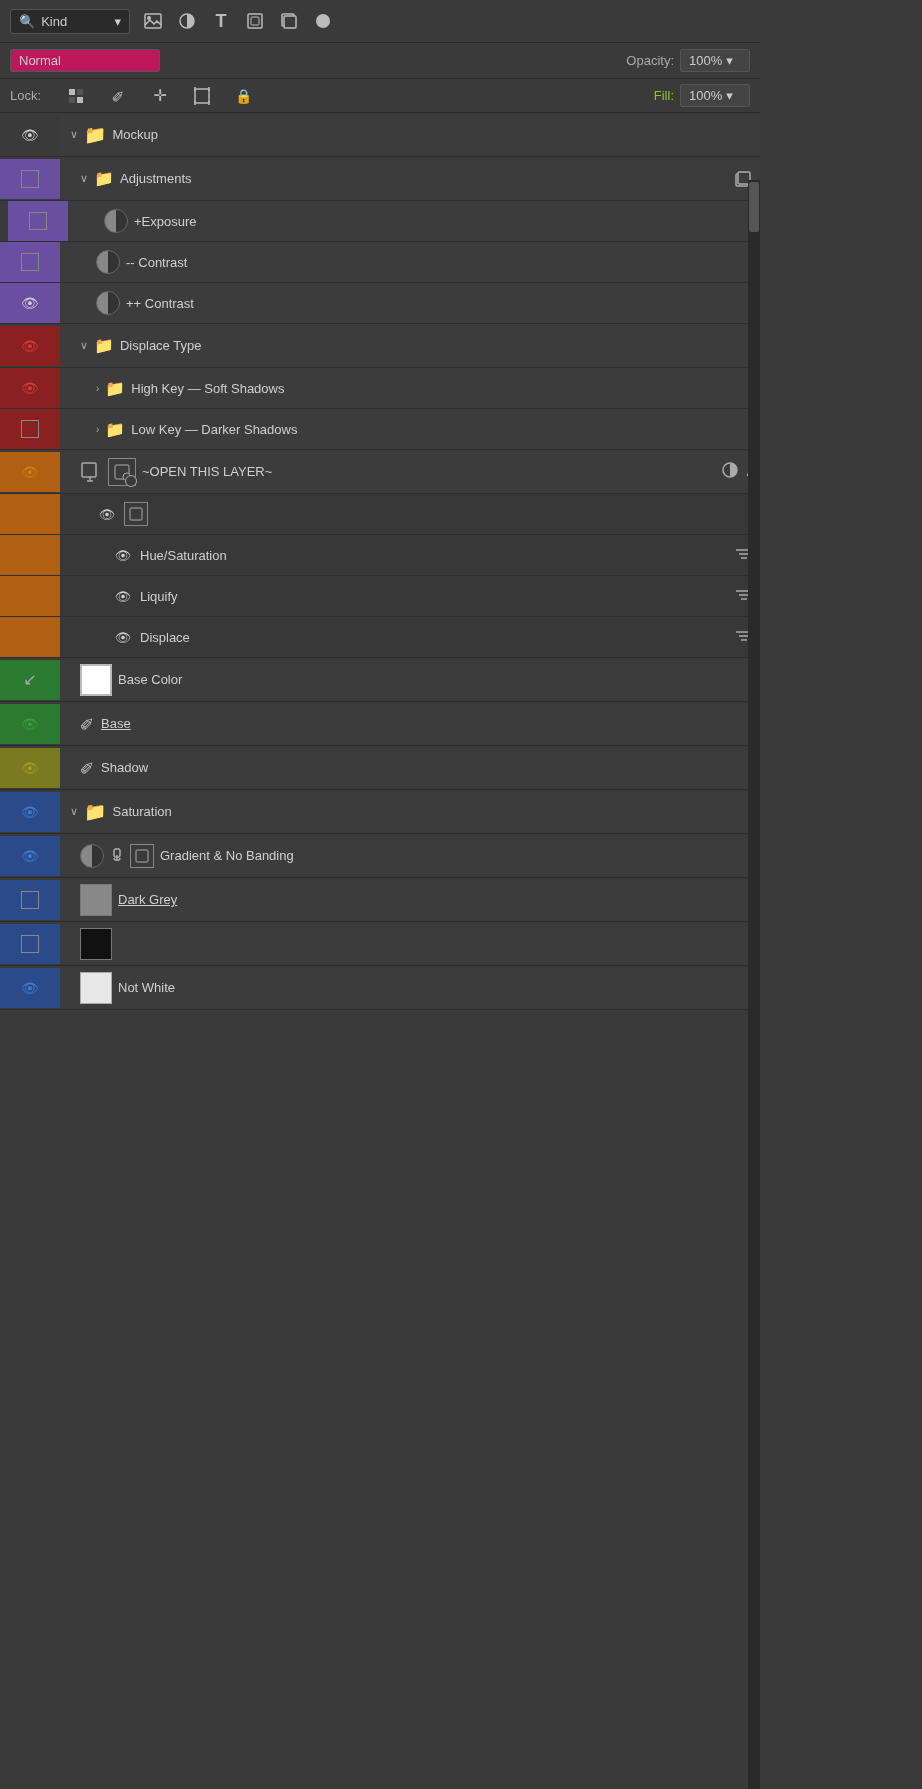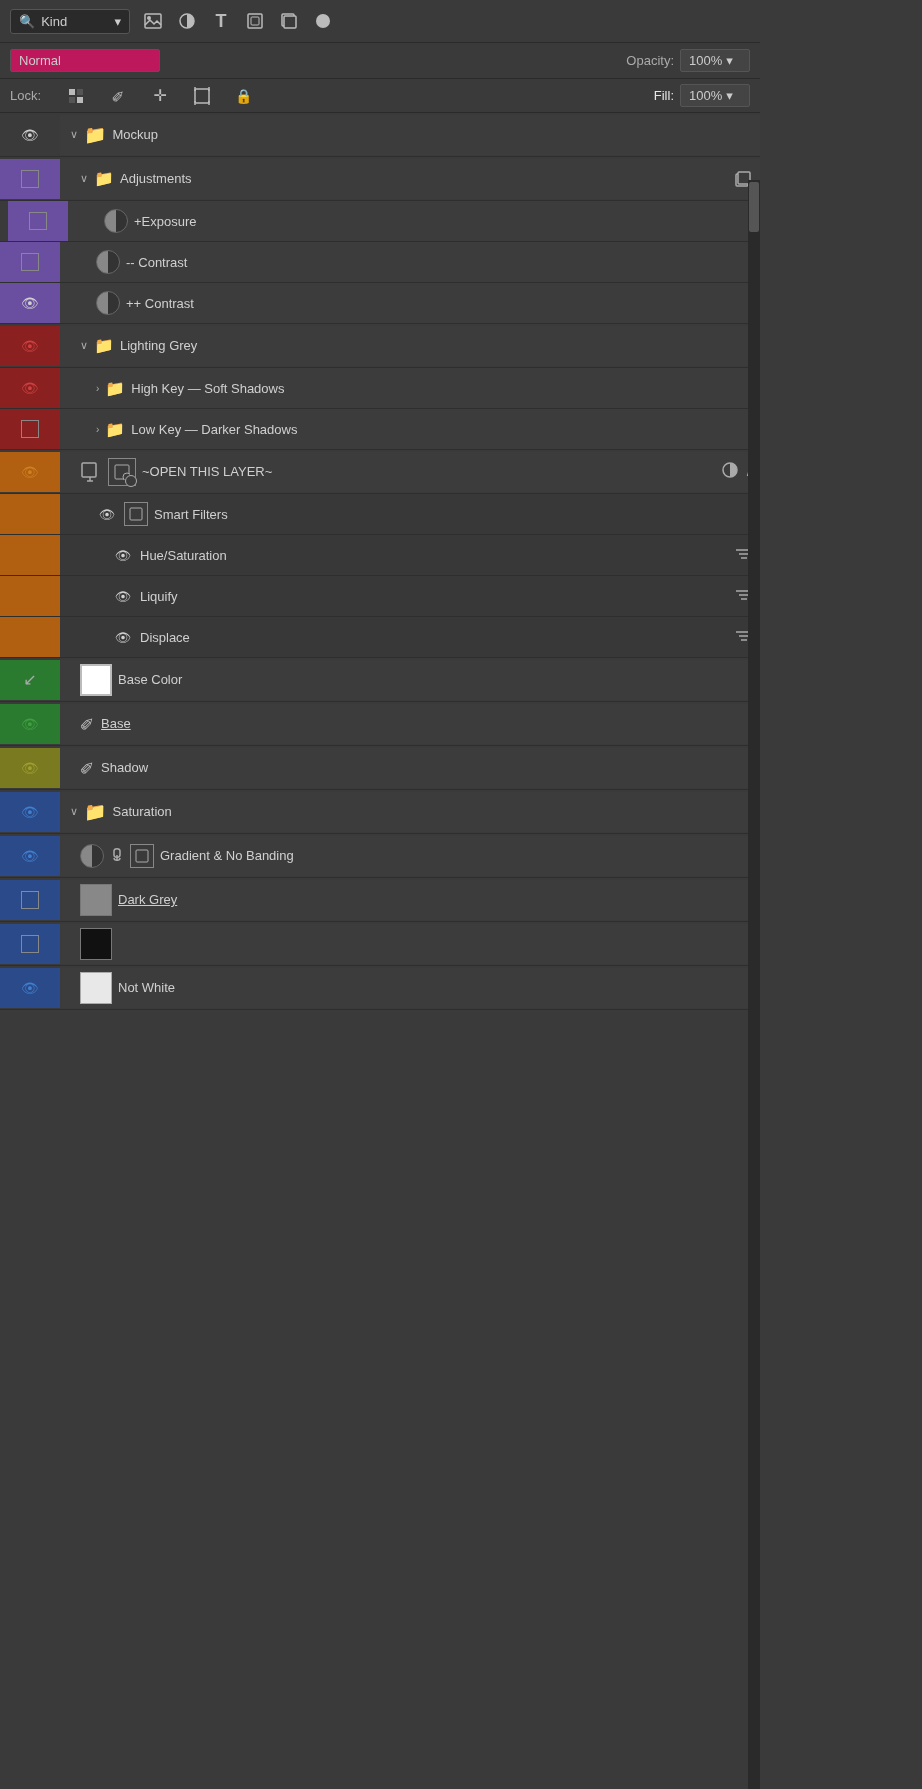--- a/index.html
+++ b/index.html
@@ -127,21 +127,21 @@
       font-size: 14px;
     }
 
     .fill-section {
       display: flex;
       align-items: center;
       gap: 6px;
       margin-left: auto;
     }
 
-    .fill-label { color: #e5e5e5; }
+    .fill-label { color: #84cc16; }
 
     .fill-dropdown {
       display: flex;
       align-items: center;
       background: #444;
       border: 1px solid #555;
       border-radius: 2px;
       padding: 3px 8px;
       gap: 4px;
       cursor: pointer;
@@ -441,21 +441,21 @@
       </div>
     </div>
 
     <div class="layer-row" style="min-height:44px;">
       <div class="color-tag bg-red" style="display:flex;align-items:center;justify-content:center;">
         <span class="eye-icon eye-red">👁</span>
       </div>
       <div class="layer-content indent-1">
         <span class="expand-arrow">∨</span>
         <span style="font-size:16px; color:#bbb;">📁</span>
-        <span class="layer-name">Lighting Grey</span>
+        <span class="layer-name">Displace Type</span>
       </div>
     </div>
 
     <div class="layer-row" style="min-height:40px;">
       <div class="color-tag bg-red" style="display:flex;align-items:center;justify-content:center;">
         <span class="eye-icon eye-red">👁</span>
       </div>
       <div class="layer-content indent-2">
         <span class="expand-arrow" style="font-size:10px;">›</span>
         <span style="font-size:16px; color:#bbb;">📁</span>
@@ -505,21 +505,20 @@
     <div class="layer-row" style="min-height:38px; background:#383838;">
       <div class="color-tag bg-orange" style="display:flex;align-items:center;justify-content:center;">
       </div>
       <div class="layer-content indent-2 smart-filter-row" style="background:#383838;">
         <span class="eye-icon eye-white" style="font-size:13px;">👁</span>
         <div style="width:24px;height:24px;border:1px solid #888;background:#3a3a3a;display:flex;align-items:center;justify-content:center;flex-shrink:0;">
           <svg width="14" height="14" viewBox="0 0 14 14">
               <rect x="1" y="1" width="12" height="12" rx="1" stroke="#aaa" stroke-width="1" fill="none"></rect>
             </svg>
         </div>
-        <span class="layer-name">Smart Filters</span>
       </div>
     </div>
 
     <div class="layer-row" style="min-height:38px; background:#383838;">
       <div class="color-tag bg-orange" style="display:flex;align-items:center;justify-content:center;"></div>
       <div class="layer-content indent-3 smart-filter-row" style="background:#383838;">
         <span class="eye-icon eye-white" style="font-size:13px;">👁</span>
         <span class="layer-name">Hue/Saturation</span>
         <span style="margin-left:auto;">
           <svg width="20" height="16" viewBox="0 0 20 16">

